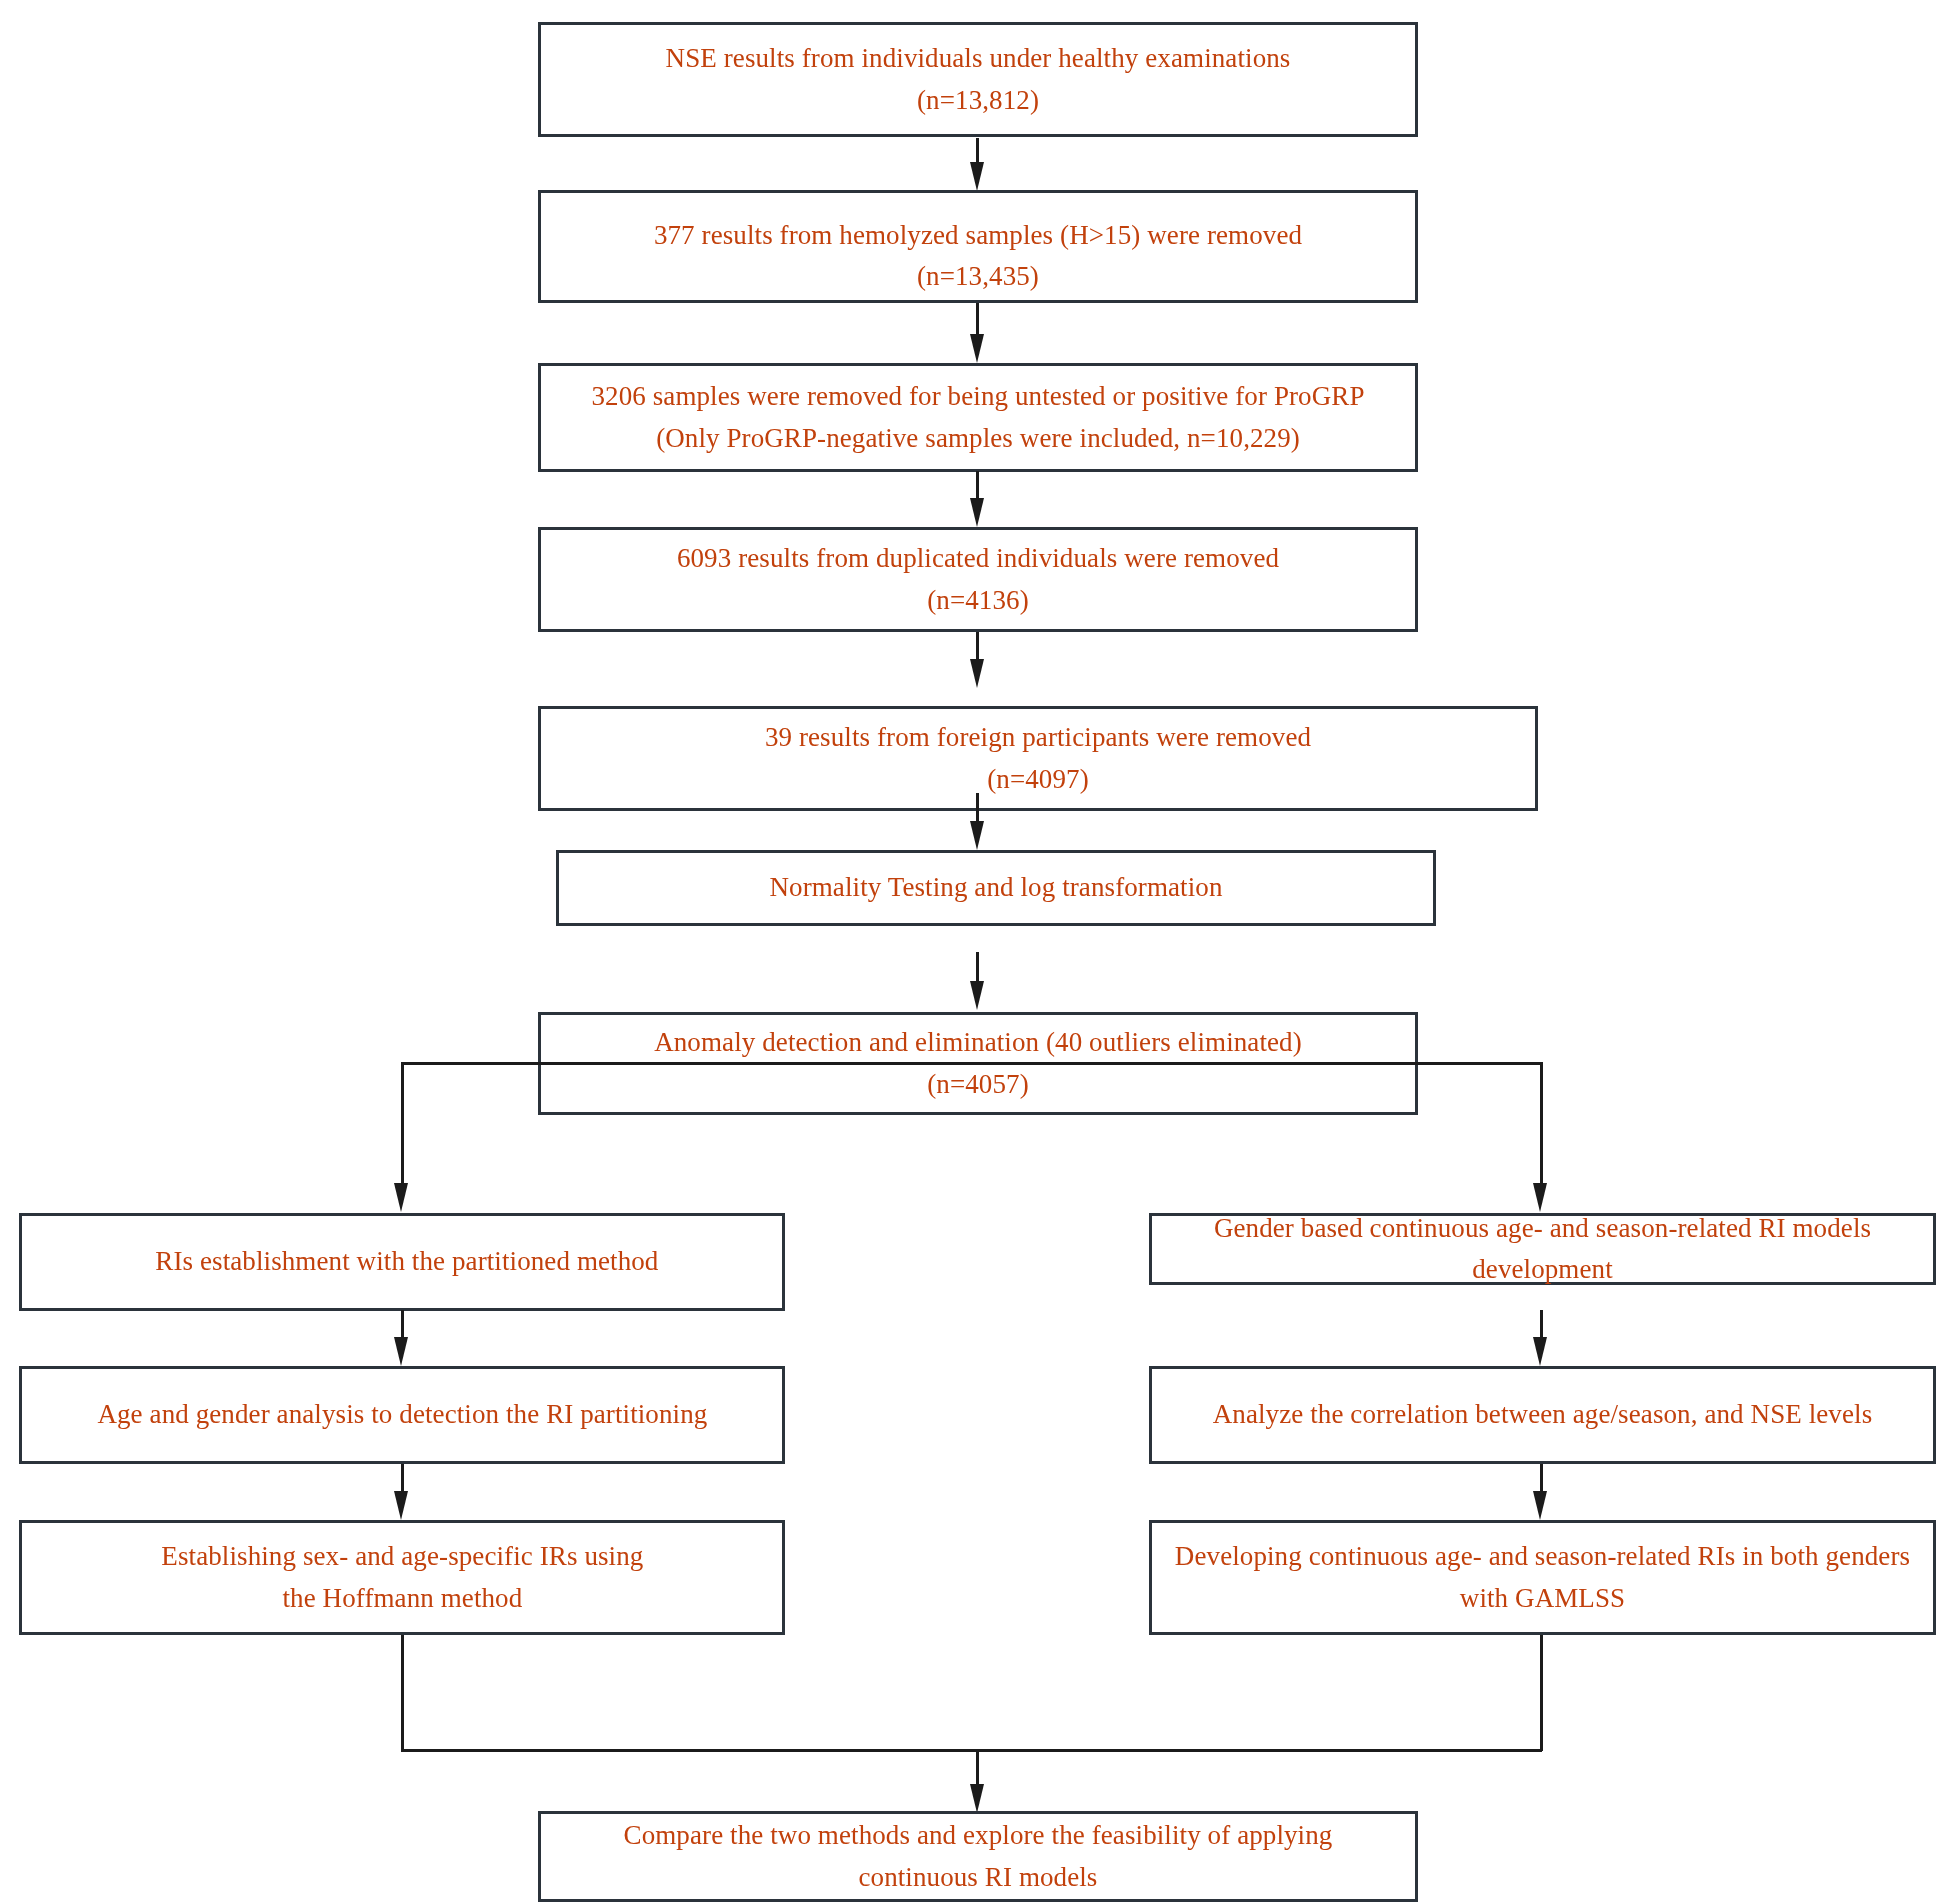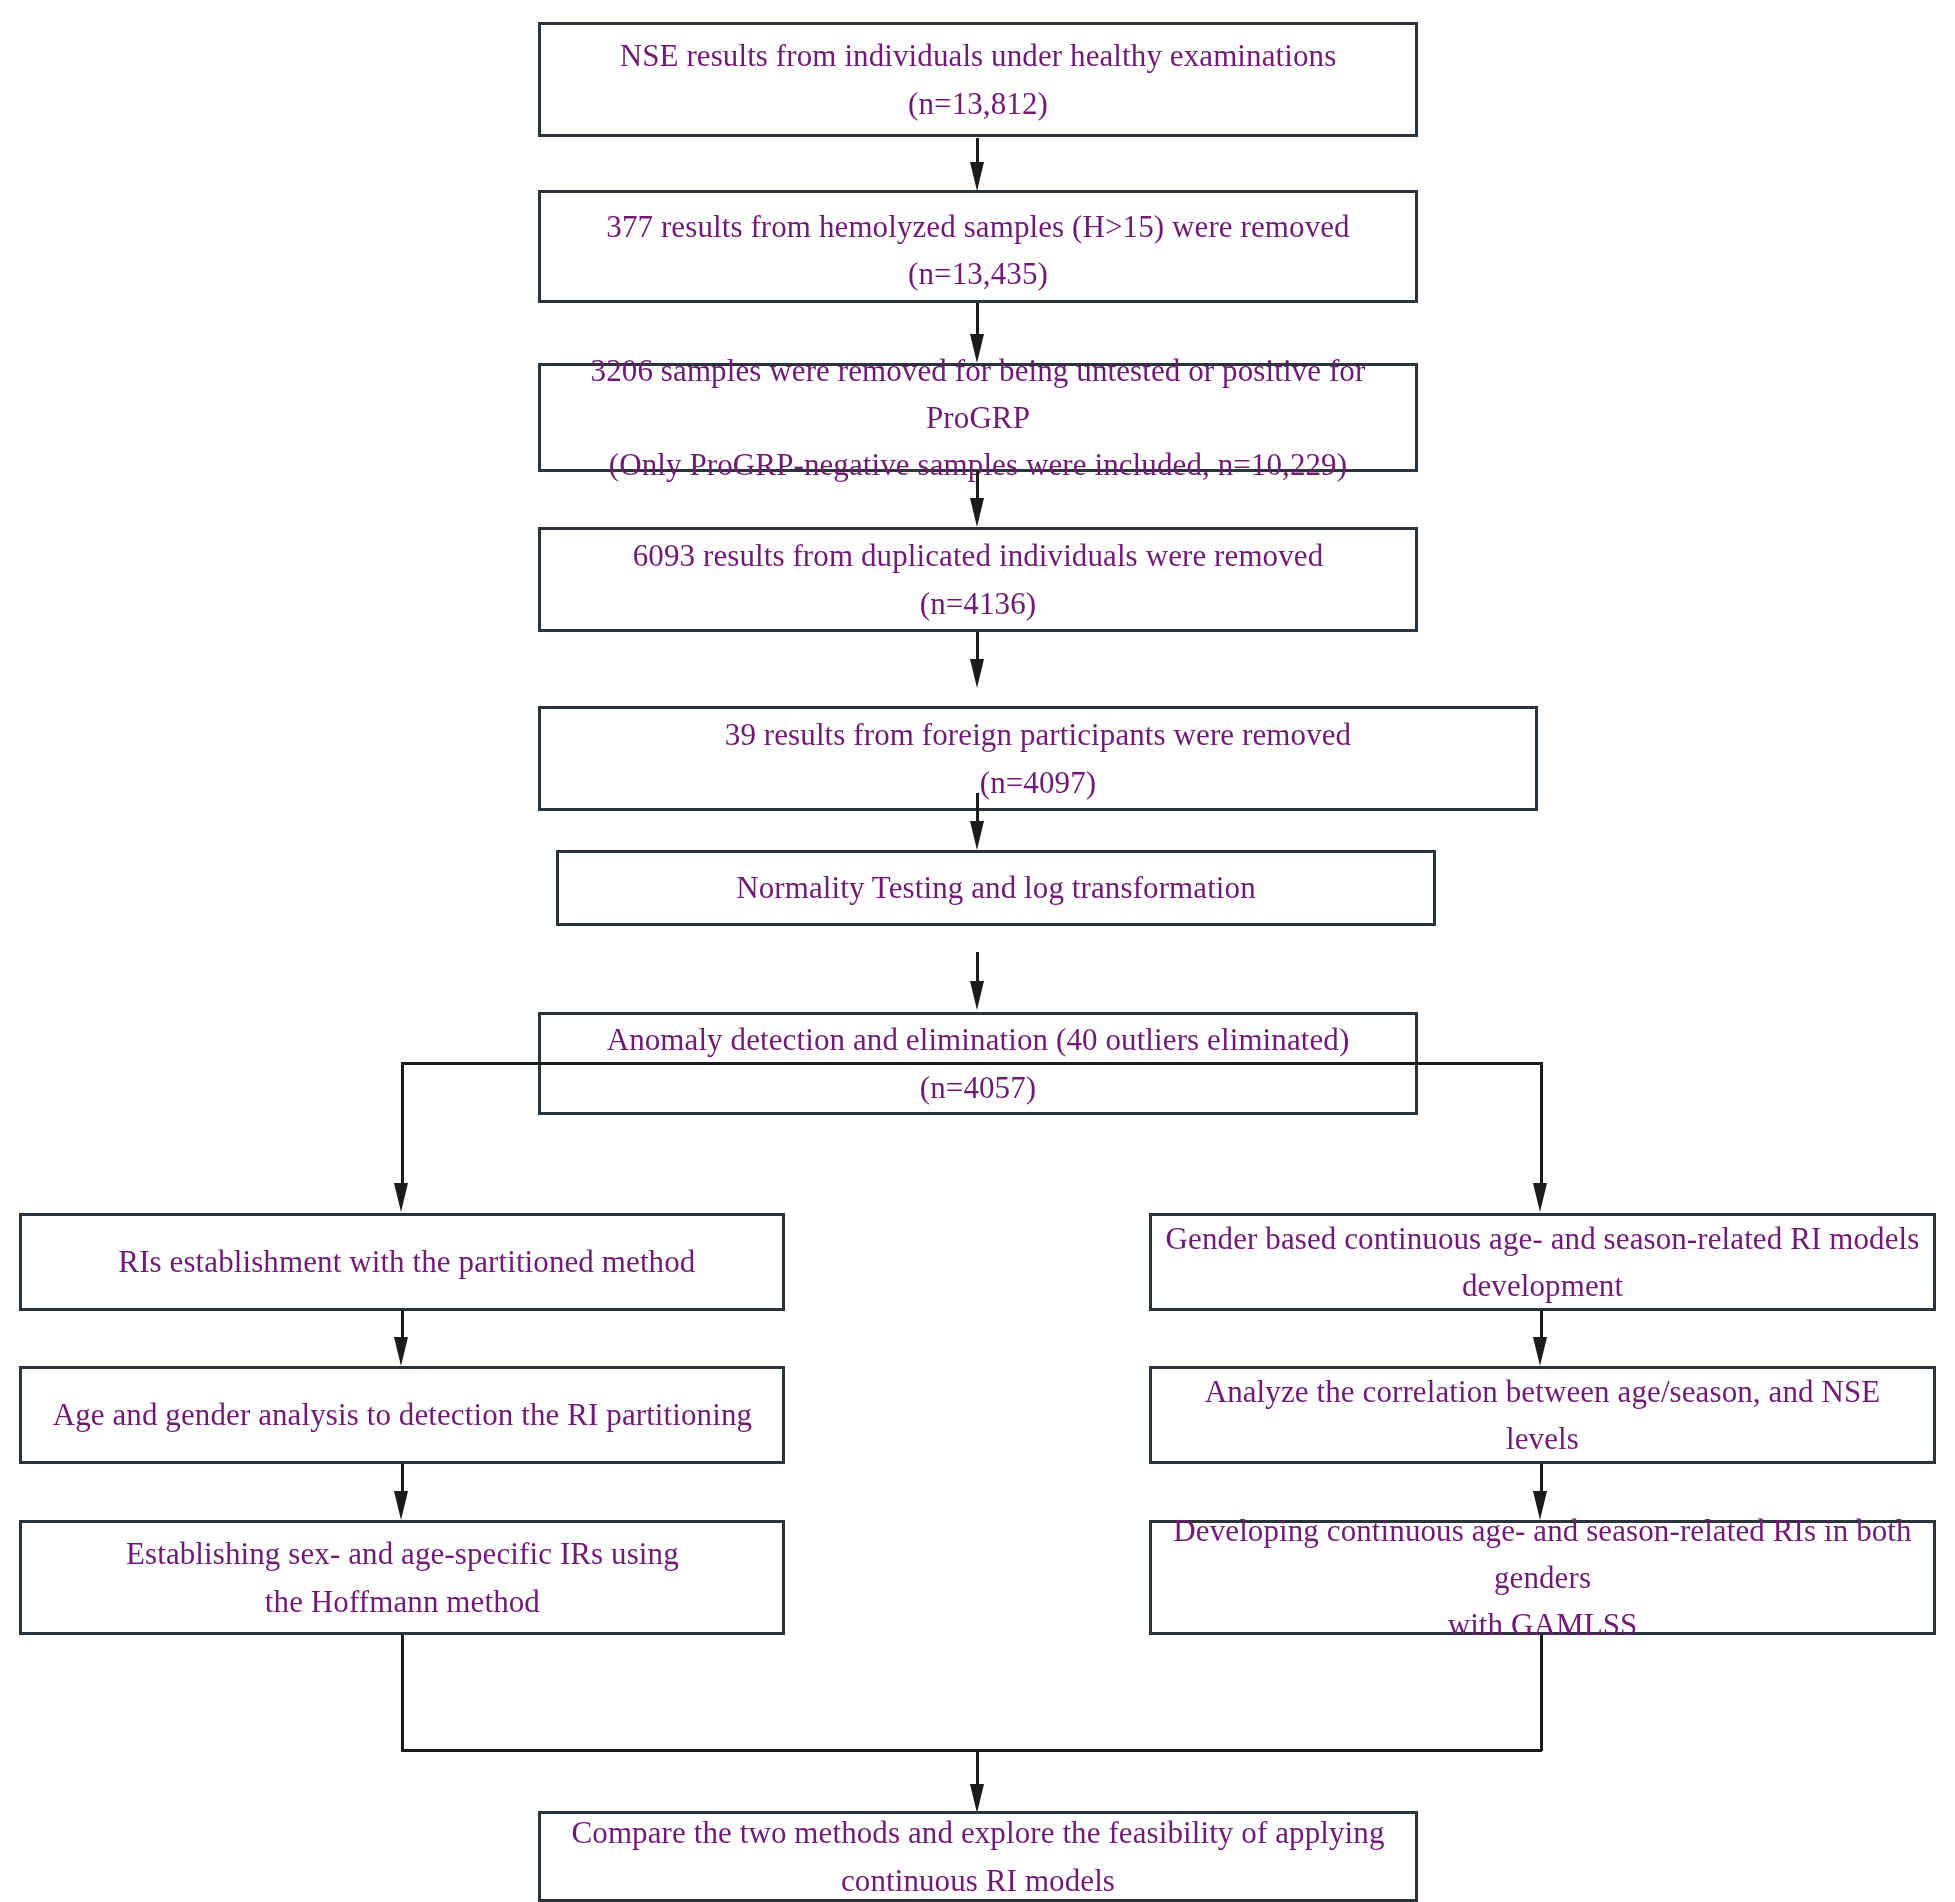--- a/index.html
+++ b/index.html
@@ -21,23 +21,23 @@
     box-sizing: border-box;
     border: 3.2px solid #2b333b;
     background: #ffffff;
     display: flex;
     align-items: center;
     justify-content: center;
     text-align: center;
     padding: 2.8px 13px;
   }
   .fbox .txt {
-    font-size: 31px;
+    font-size: 27px;
     line-height: 1.52;
-    color: #701a75;
+    color: #c2410c;
     white-space: pre-line;
     letter-spacing: 0.1px;
     font-family: Liberation Serif, serif;
   }
   
   .vline {
     position: absolute;
     width: 2.8px;
     background: #1b1b1b;
   }
@@ -132,21 +132,21 @@
   </div>
 
   <div class="vline" style="left:401px; top:1464px; height:29px;"></div>
   <div class="arrowhead" style="left:394px; top:1491px;"></div>
 
   <div class="fbox" style="left:19.4px; top:1520px; width:766px; height:115px;">
     <div class="txt">Establishing sex- and age-specific IRs using
 the Hoffmann method</div>
   </div>
 
-  <div class="fbox" style="left:1149px; top:1213px; width:787px; height:98px;">
+  <div class="fbox" style="left:1149px; top:1213px; width:787px; height:72px;">
     <div class="txt">Gender based continuous age- and season-related RI models
 development</div>
   </div>
 
   <div class="vline" style="left:1540px; top:1310px; height:29px;"></div>
   <div class="arrowhead" style="left:1533px; top:1337px;"></div>
 
   <div class="fbox" style="left:1149px; top:1366px; width:787px; height:98px;">
     <div class="txt">Analyze the correlation between age/season, and NSE levels</div>
   </div>

